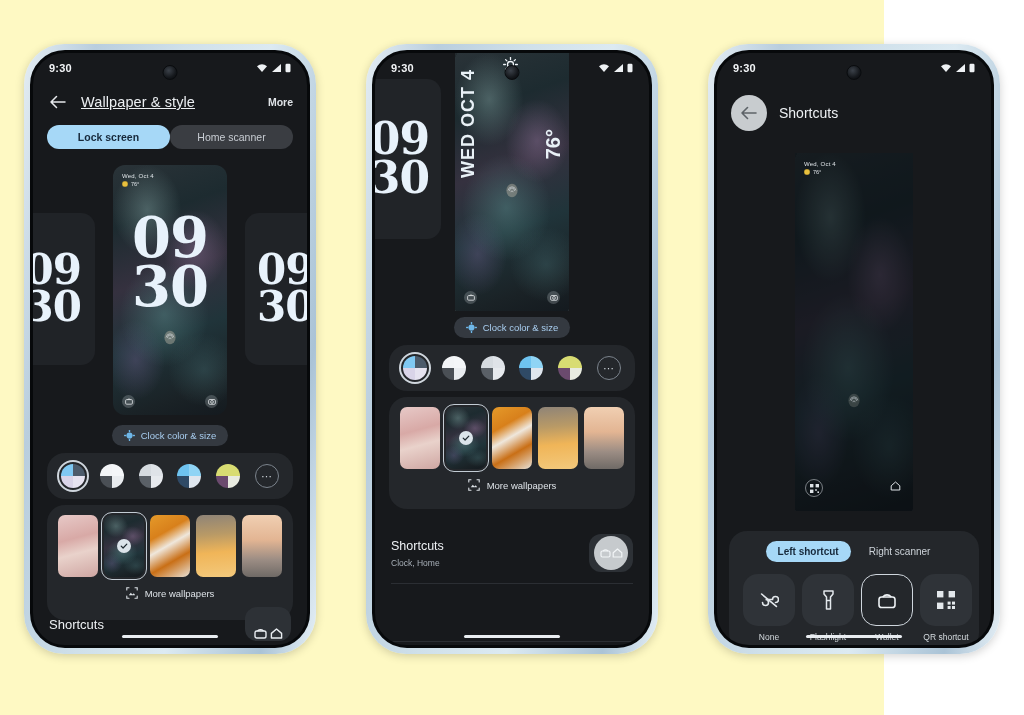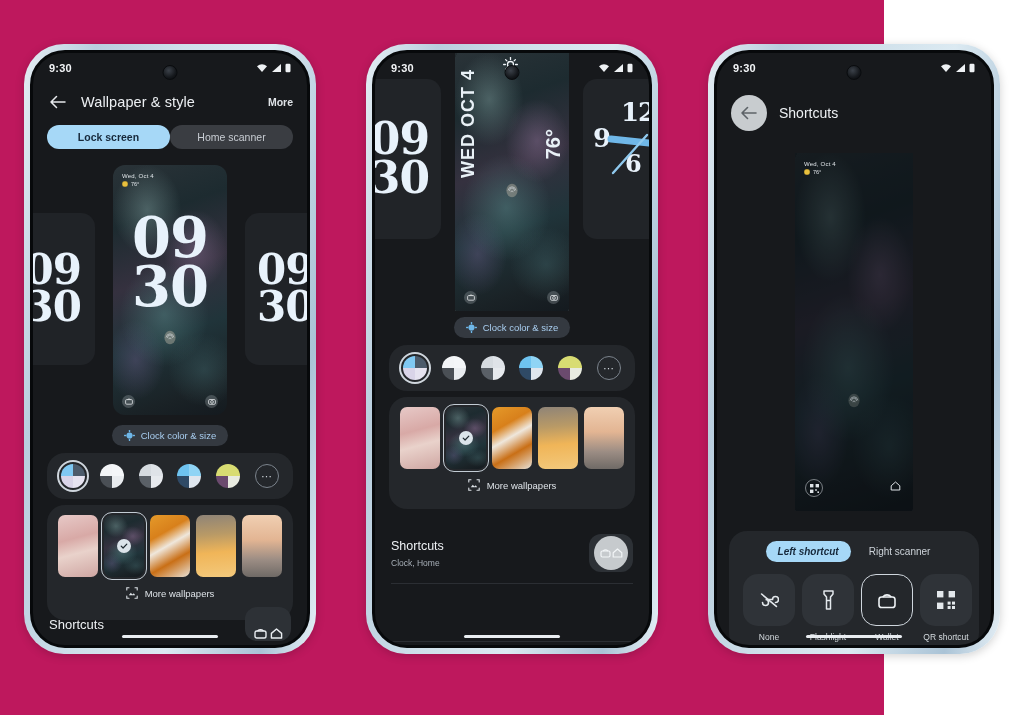--- a/index.html
+++ b/index.html
@@ -2,21 +2,21 @@
 <html><head>
 <meta charset="utf-8">
 <style>
   * { box-sizing: border-box; margin: 0; padding: 0; }
   html, body {
     width: 1024px; height: 715px;
     background: #ffffff;
     font-family: "Liberation Sans", sans-serif;
     overflow: hidden;
   }
-  .stage { position: relative; width: 884px; height: 715px; background:#be185d; }
+  .stage { position: relative; width: 884px; height: 715px; background:#fef9c3; }
 
   
   .phone {
     position: absolute;
     border-radius: 40px;
     background: linear-gradient(100deg,#e4edf3 0%, #b9cede 18%, #cfe0ea 40%, #dceaf2 62%, #aac3d6 86%, #e6f0f6 100%);
     padding: 6px;
     box-shadow: 0 2px 10px rgba(0,0,0,.18);
   }
   .screen {
@@ -41,21 +41,21 @@
   .punchhole {
     position:absolute; left:50%; top:12px; transform:translateX(-50%);
     width: 15px; height:15px; border-radius:50%;
     background: radial-gradient(circle at 40% 35%, #3b4149 0%, #15181c 60%, #05070a 100%);
     border: 1.5px solid #0a0c0f; z-index: 40;
   }
 
   
   .appbar { position:absolute; left:0; right:0; top:30px; height:38px; display:flex; align-items:center; padding:0 14px; z-index:20;}
   .appbar .back { width:22px;height:22px;display:flex;align-items:center;justify-content:center;color:#e7e9ec; }
-  .appbar .title { color:#eceff2; font-size:14.5px; margin-left:12px; letter-spacing:.1px;}
+  .appbar .title { color:#eceff2; font-size:14.5px; margin-left:12px; letter-spacing:.1px;text-decoration:underline;}
   .appbar .reset { margin-left:auto; color:#dfe3e7; font-size:10.5px; font-weight:600;}
 
   .segmented { position:absolute; top:72px; left:0; right:0; display:flex; gap:0; padding:0 14px; z-index:20;}
   .seg { flex:1; height:24px; border-radius:14px; display:flex; align-items:center; justify-content:center;
          font-size:10.5px; color:#c8cdd3; background:#3a3d42; }
   .seg.active { background:#a6d8f7; color:#16283a; font-weight:600; }
 
   
   .wall {
     position:absolute; inset:0;
@@ -119,21 +119,21 @@
   .toggle { width:34px;height:18px;border-radius:10px;background:#6dc0ef; position:relative; flex:none;}
   .toggle .knob{position:absolute;right:2px;top:2px;width:14px;height:14px;border-radius:50%;background:#0f3c55;
                 display:flex;align-items:center;justify-content:center;}
 
   .navbar { position:absolute; left:50%; transform:translateX(-50%); bottom:7px; width:96px;height:3px;
             border-radius:2px; background:#e9edf1; z-index:25;}
 
   
   .sc-tabs { display:flex; gap:6px; justify-content:center; padding:10px 10px 0;}
   .sc-tab { padding:5px 12px; border-radius:13px; font-size:10px; color:#cdd3d9;}
-  .sc-tab.active{ background:#a6d8f7; color:#16283a; font-weight:600;font-style:italic;}
+  .sc-tab.active{ background:#a6d8f7; color:#16283a; font-weight:600;}
   .sc-list { display:flex; gap:7px; padding:12px 0 6px 14px; }
   .sc-item { flex:none; width:52px; text-align:center;}
   .sc-box { width:52px;height:52px;border-radius:15px;background:#2f3338; display:flex;align-items:center;justify-content:center;}
   .sc-box.sel{ background:transparent; border:1.5px solid #cfd6dd;}
   .sc-lbl { color:#d4dade; font-size:8.5px; margin-top:6px;}
 
   .circle-btn { width:34px;height:34px;border-radius:50%;background:#c6cacd;display:flex;align-items:center;justify-content:center;}
 </style>
 </head>
 <body>
@@ -324,32 +324,20 @@
 
         <div style="position:absolute; left:0; right:0; top:0; height:258px;">
           <div style="position:absolute; left:-44px; top:26px; width:110px; height:160px; background:#212428; border-radius:14px;
                       display:flex; align-items:center; justify-content:flex-end; padding-right:12px;">
             <div class="clockface" style="font-size:44px;">
               <div>09</div>
               <div>30</div>
             </div>
           </div>
 
-          <div style="position:absolute; right:-44px; top:26px; width:110px; height:160px; background:#212428; border-radius:14px;">
-            <div style="position:absolute; left:8px; top:18px; width:92px; height:112px;">
-              <span class="clockface" style="position:absolute; left:30px; top:4px; font-size:26px; font-weight:800;">12</span>
-
-              <span class="clockface" style="position:absolute; left:34px; top:56px; font-size:24px; font-weight:800;">6</span>
-              <span class="clockface" style="position:absolute; left:2px; top:30px; font-size:26px; font-weight:800;">9</span>
-              <svg width="92" height="112" viewBox="0 0 92 112" style="position:absolute;inset:0;">
-                <path d="M20 42 L58 46" stroke="#6fb7e8" stroke-width="7" stroke-linecap="round"></path>
-                <path d="M22 76 L56 38" stroke="#8fc9ee" stroke-width="2.4" stroke-linecap="round"></path>
-              </svg>
-            </div>
-          </div>
 
           <div style="position:absolute; left:50%; transform:translateX(-50%); top:0; width:114px; height:258px; overflow:hidden;">
             <div class="wall"></div>
             <div style="position:absolute; left:3px; top:16px; color:#e9f1f7; font-size:18px; font-weight:700; letter-spacing:1px;
                         writing-mode:vertical-rl; transform:rotate(180deg); font-family:'Liberation Sans',sans-serif; z-index:5;">WED OCT 4</div>
             <div style="position:absolute; right:4px; top:76px; color:#e9f1f7; font-size:20px; font-weight:700;
                         writing-mode:vertical-rl; transform:rotate(180deg); z-index:5;">76°</div>
             <svg width="15" height="15" viewBox="0 0 15 15" style="position:absolute; left:48px; top:4px; z-index:6;">
               <circle cx="7.5" cy="7.5" r="3" fill="none" stroke="#f0f4f8" stroke-width="1.3"></circle>
               <g stroke="#f0f4f8" stroke-width="1.3" stroke-linecap="round">

